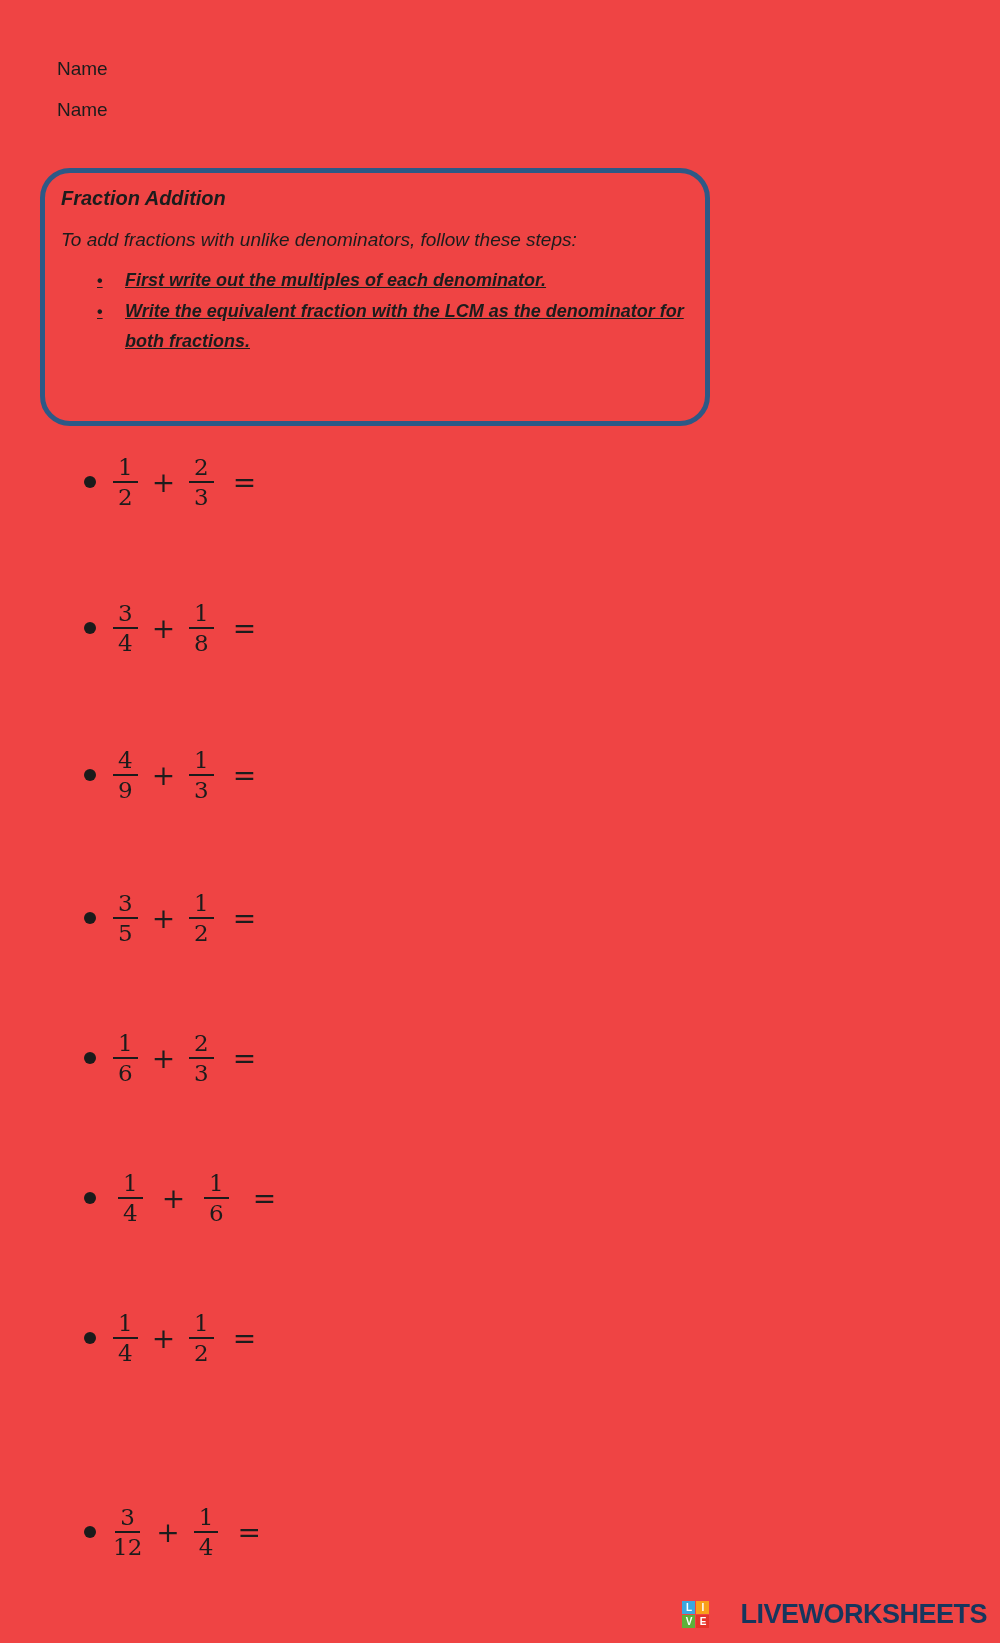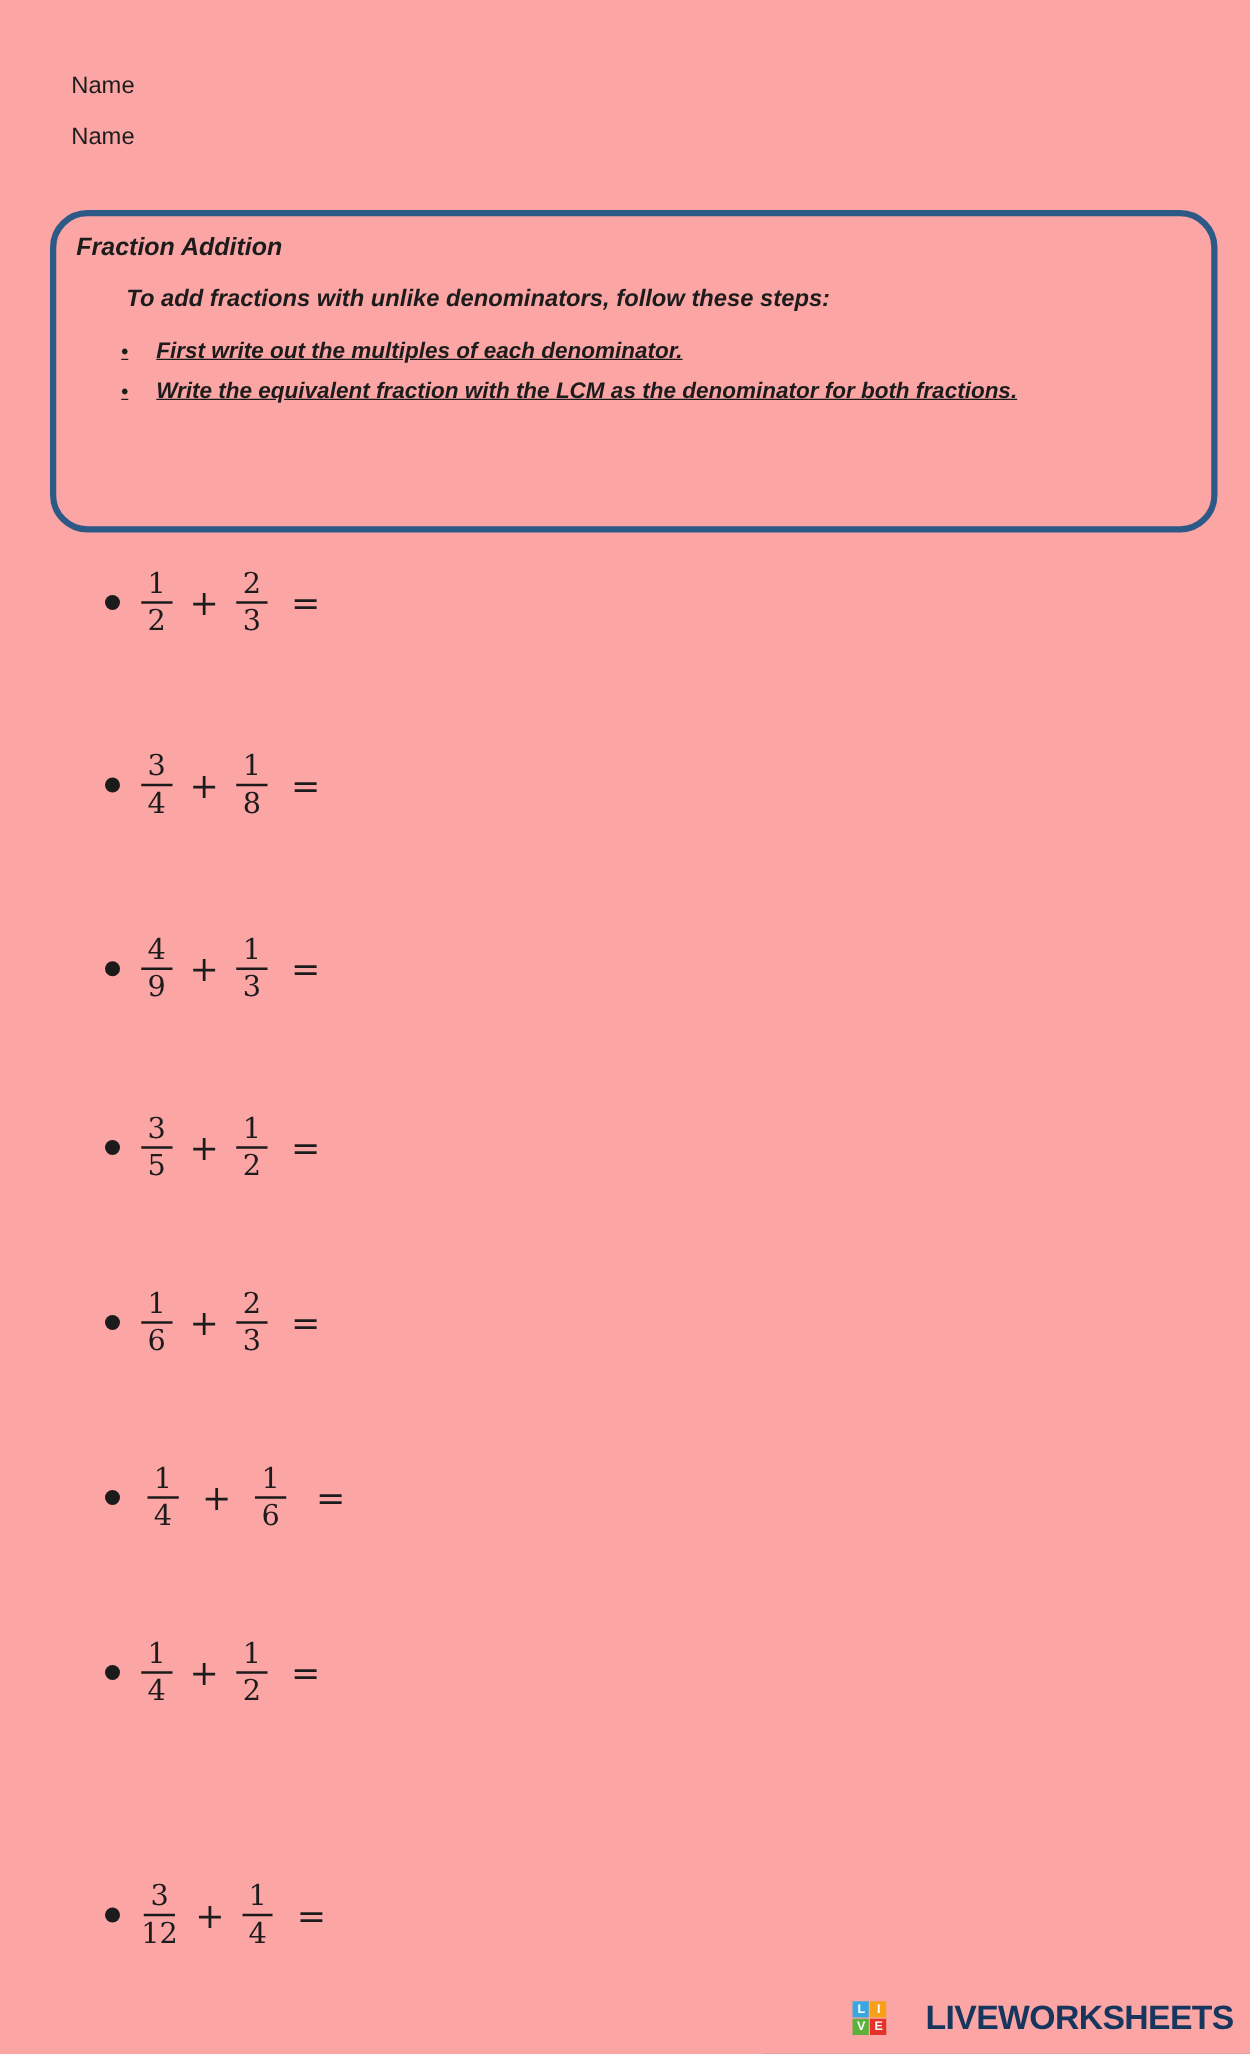--- a/index.html
+++ b/index.html
@@ -1,37 +1,37 @@
 <!DOCTYPE html>
 <html><head>
 <meta charset="utf-8">
 <style>
   html,body{margin:0;padding:0;}
   body{background:#888;}
   .page{
     position:relative;
     width:1000px;height:1643px;
-    background:#fca5a5;
+    background:#ef4444;
     margin:0 auto;
     font-family:"Liberation Sans", sans-serif;
     color:#1c1c1c;
     overflow:hidden;
   }
   
   .name-label{position:absolute;left:57px;top:58px;font-size:19px;}
   .date-label{position:absolute;left:57px;top:99px;font-size:19px;}
 
   
   .instr-box{
-    position:absolute;left:40px;top:168px;width:934px;height:258px;
+    position:absolute;left:40px;top:168px;width:670px;height:258px;
     border:5px solid #2d5986;border-radius:30px;box-sizing:border-box;
     padding:14px 18px 0 16px;
   }
   .instr-title{font-size:20px;font-weight:bold;font-style:italic;}
-  .instr-intro{font-size:19px;font-weight:bold;font-style:italic;margin-top:19px;margin-left:40px;}
+  .instr-intro{font-size:19px;font-weight:normal;font-style:italic;margin-top:19px;}
   .instr-steps{list-style:none;margin:14px 0 0 0;padding:0 0 0 36px;text-decoration:underline;}
   .instr-steps li{
     font-size:18px;font-weight:bold;font-style:italic;line-height:30px;
     display:flex;align-items:baseline;
   }
   .instr-steps li .b{width:28px;flex:0 0 28px;font-style:normal;font-size:16px;}
   .instr-steps li .b::before{content:"\2022";}
 
   
   .problem{

